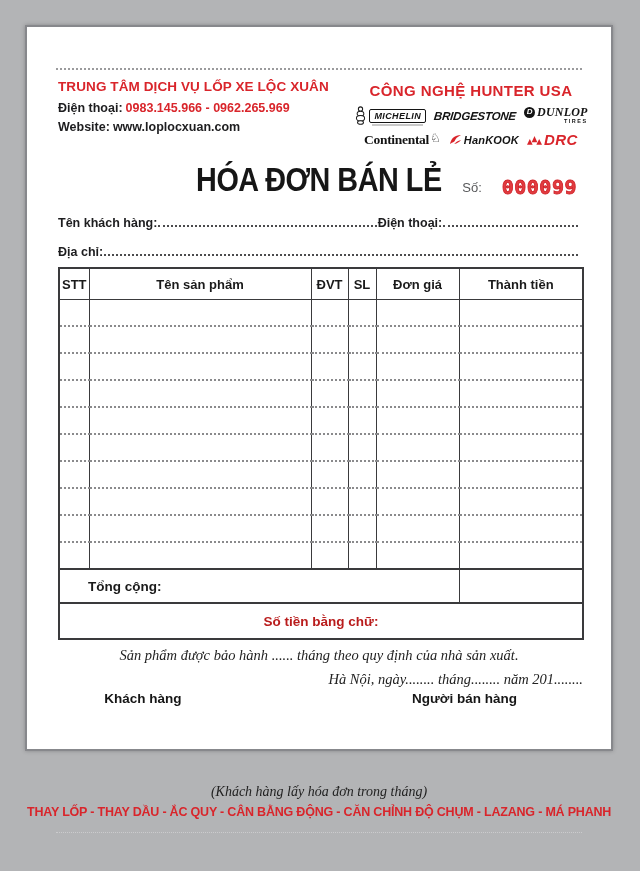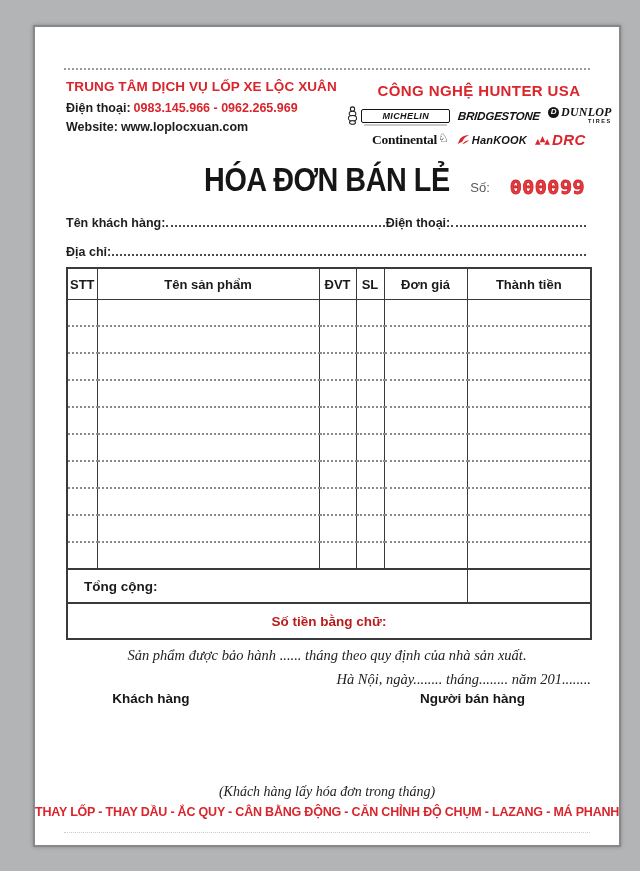--- a/index.html
+++ b/index.html
@@ -4,44 +4,43 @@
 <style>
   html,body{margin:0;padding:0;}
   body{
     width:640px;height:871px;overflow:hidden;
     background:#b3b4b6;
     font-family:"Liberation Sans",sans-serif;
     -webkit-font-smoothing:antialiased;
   }
   .stage{position:relative;width:640px;height:871px;background:#b3b4b6;}
   .paper{
-    position:absolute;left:25px;top:25px;width:588px;height:822px;
+    position:absolute;left:25px;top:25px;width:588px;height:726px;
     background:#ffffff;border:2px solid #87888c;box-sizing:border-box;
     box-shadow:0 0 4px rgba(0,0,0,.25);
-    margin-left:8px;
   }
   .perf{position:absolute;left:29px;right:29px;border-top:2px dotted #9b9b9d;height:0;}
   .perf-top{top:41px;}
   .perf-bottom{top:805px;border-top:1px dotted #cbcbcd;}
 
   
   .header-left{position:absolute;left:31px;top:52px;}
   .company-name{color:#d9252b;font-weight:bold;font-size:13.5px;letter-spacing:.1px;margin-bottom:5px;}
   .info-line{font-weight:bold;font-size:12.5px;color:#1d1d1f;line-height:19px;}
   .info-line .red-val{color:#d9252b;}
   .info-line .lbl{margin-right:3px;}
 
   
   .header-right{position:absolute;right:24px;top:55px;width:232px;text-align:center;}
   .tech-title{color:#d9252b;font-weight:bold;font-size:15px;letter-spacing:.4px;margin-bottom:6px;white-space:nowrap;}
   .brand-row{display:flex;justify-content:center;align-items:center;gap:8px;height:21px;margin-bottom:3px;}
   .michelin{display:flex;align-items:center;gap:2px;}
   .michelin-box{border:1.5px solid #141414;background:#fff;color:#141414;
     font-style:italic;font-weight:bold;font-size:9px;letter-spacing:.4px;
-    padding:1px 20px;border-radius:2px;position:relative;}
+    padding:1px 4px;border-radius:2px;position:relative;}
   .michelin-box::after{content:"";position:absolute;left:2px;right:2px;bottom:-4px;height:2px;background:#c9c9c9;}
   .bridgestone-text{font-style:italic;font-weight:bold;font-size:11.5px;color:#141414;transform:skewX(-6deg);letter-spacing:-.2px;white-space:nowrap;}
   .dunlop{display:flex;flex-direction:column;align-items:flex-end;line-height:1;}
   .dunlop-main{display:flex;align-items:center;gap:2px;}
   .dunlop-d{width:11px;height:11px;border-radius:50%;background:#141414;color:#fff;
     font-size:8px;font-weight:bold;font-style:italic;display:flex;align-items:center;justify-content:center;}
   .dunlop-text{font-family:"Liberation Serif",serif;font-weight:bold;font-style:italic;font-size:12px;color:#141414;letter-spacing:.2px;}
   .dunlop-sub{font-size:5.5px;font-weight:bold;color:#141414;letter-spacing:1.5px;margin-top:1px;}
   .continental{display:flex;align-items:center;line-height:1;}
   .continental-text{font-family:"Liberation Serif",serif;font-weight:bold;font-size:13.5px;color:#141414;letter-spacing:-.3px;}
@@ -74,21 +73,21 @@
   
   .items-table{position:absolute;left:31px;top:240px;width:524px;
     border-collapse:collapse;table-layout:fixed;}
   .items-table th{border:1.5px solid #3a3a3c;font-size:13px;font-weight:bold;color:#1a1a1a;
     height:30px;padding:0;text-align:center;}
   .items-table td{padding:0;}
   .items-table td.body-cell{border-left:1.5px solid #3a3a3c;border-right:1.5px solid #3a3a3c;
     border-bottom:2px dotted #8a8a8c;height:25px;}
   .items-table tr.last-body td.body-cell{border-bottom:none;}
   .items-table tr.total-row td{border-top:2px solid #3a3a3c;height:32px;
-    font-weight:bold;font-size:13.5px;color:#1a1a1a;text-align:left;padding-left:16px;}
+    font-weight:bold;font-size:13.5px;color:#1a1a1a;text-align:left;padding-left:28px;}
   .items-table tr.total-row td.total-value{border-left:1.5px solid #3a3a3c;padding-left:0;}
   .items-table tr.words-row td{border-top:2px solid #3a3a3c;height:34px;
     font-weight:bold;font-size:13.5px;color:#b91c1c;text-align:center;}
   .items-table{border:2px solid #3a3a3c;}
 
   
   .warranty-note{position:absolute;left:0;right:0;top:620px;text-align:center;
     font-family:"Liberation Serif",serif;font-style:italic;font-size:14.5px;color:#222;}
   .date-line{position:absolute;right:28px;top:644px;
     font-family:"Liberation Serif",serif;font-style:italic;font-size:14.5px;color:#222;white-space:nowrap;}

